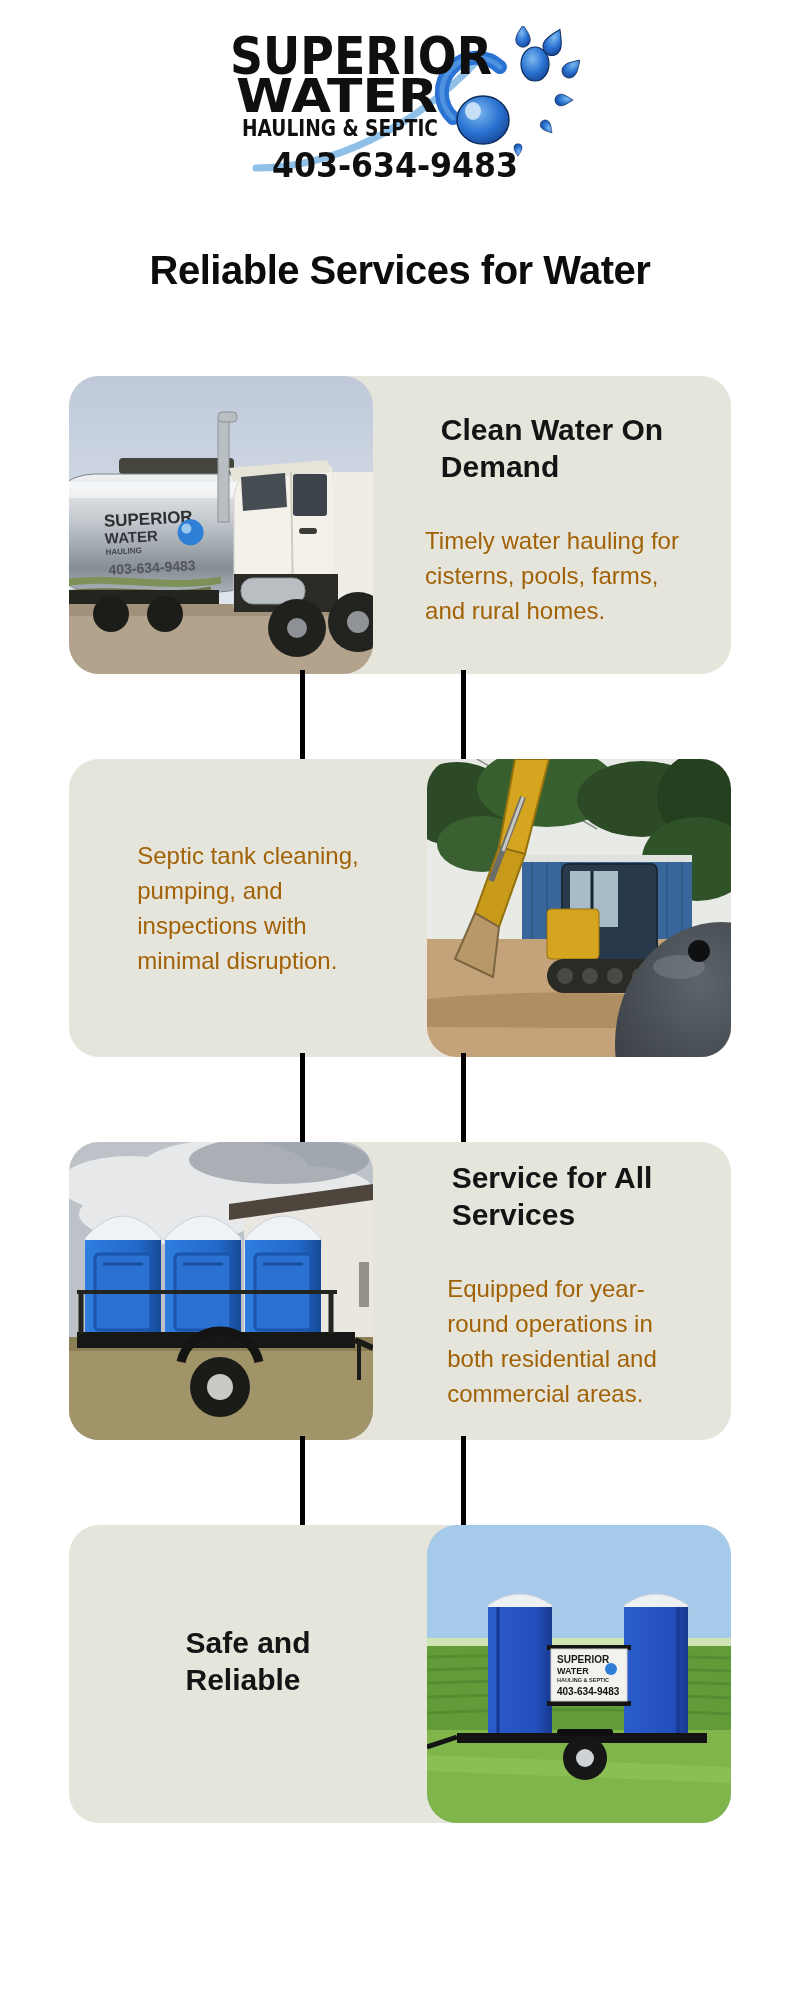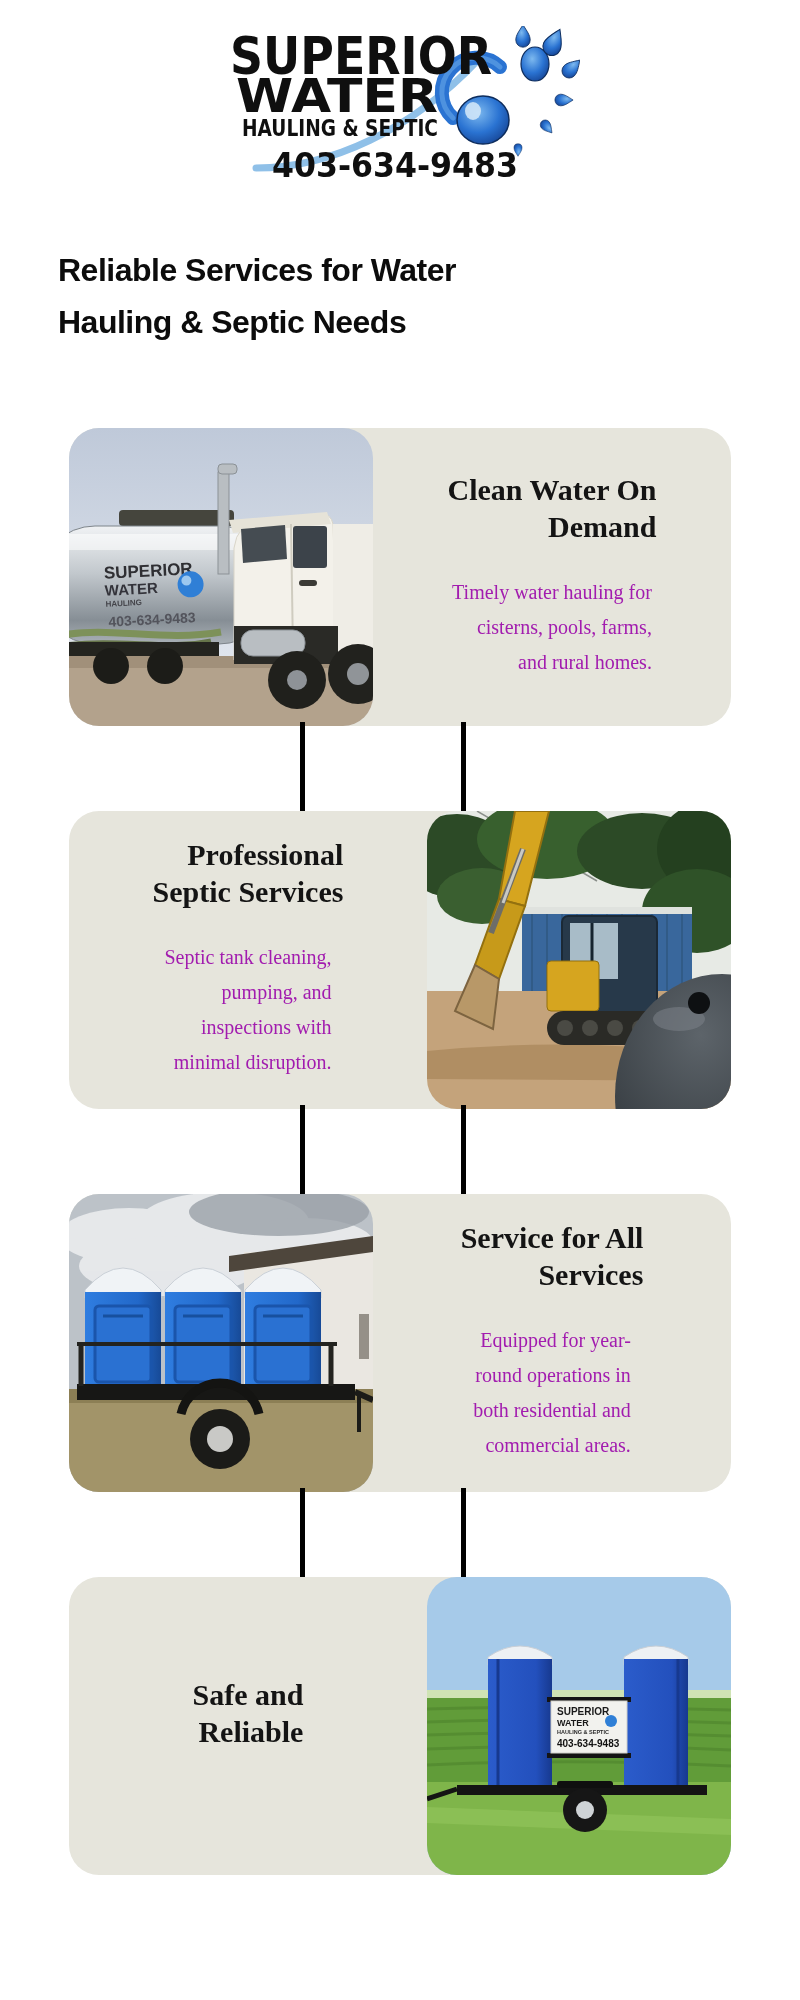--- a/index.html
+++ b/index.html
@@ -5,37 +5,37 @@
   html,body { margin:0; padding:0; background:#ffffff; }
   .page { width:684px; height:2000px; margin:0 auto; background:#ffffff; position:relative;
           font-family:"Liberation Sans","DejaVu Sans",sans-serif; overflow:hidden; }
 
   
   .logo { width:360px; margin:26px auto 0; }
   .logo svg { display:block; width:360px; height:168px; }
   .logo text { font-family:"DejaVu Sans","Liberation Sans",sans-serif; fill:#0f0f0f; }
 
   
-  .headline { margin:50px 0 4px; font-weight:bold; color:#0c0c0c;
-              font-size:32px; line-height:52px; letter-spacing:-0.5px; }
+  .headline { margin:50px 0 4px; text-align:center; font-weight:bold; color:#0c0c0c;
+              font-size:40px; line-height:52px; letter-spacing:-0.5px; }
   .headline span { display:block; }
 
   
   .cards { width:662px; margin:80px auto 0; }
   .card { position:relative; height:298px; background:#e6e5dc; border-radius:30px;
           display:flex; align-items:stretch; }
   .photo { flex:none; width:304px; height:298px; margin:0; border-radius:30px; overflow:hidden; }
   .photo svg { display:block; width:100%; height:100%; }
   .card.img-right .photo { order:2; }
   .card.img-right .card-text { order:1; }
   .card-text { flex:1; display:flex; flex-direction:column; justify-content:center;
-               align-items:center; text-align:right; padding:24px; box-sizing:border-box;font-family:Liberation Serif, serif; }
+               align-items:center; text-align:left; padding:24px; box-sizing:border-box; }
   .card-title { margin:0 0 26px; font-size:30px; line-height:37px; font-weight:bold;
                 color:#141414; white-space:pre-line; }
-  .card-body  { margin:4px; font-size:20px; line-height:35px; color:#a21caf; white-space:pre-line; }
+  .card-body  { margin:12px; font-size:24px; line-height:35px; color:#a16207; white-space:pre-line; }
 
   
   .gap { position:relative; height:85px; }
   .gap .line { position:absolute; top:-4px; bottom:-4px; width:5px; background:#000; }
   .line-left  { left:231px; }
   .line-right { left:392px; }
 </style>
 </head>
 <body>
 
@@ -71,21 +71,20 @@
 
       <text x="10" y="48" font-size="52" font-weight="bold" textLength="262" lengthAdjust="spacingAndGlyphs">SUPERIOR</text>
       <text x="16" y="86" font-size="47" font-weight="bold" textLength="202" lengthAdjust="spacingAndGlyphs">WATER</text>
       <text x="22" y="110" font-size="23" font-weight="bold" textLength="196" lengthAdjust="spacingAndGlyphs">HAULING &amp; SEPTIC</text>
       <text x="52" y="151" font-size="33" font-weight="bold" textLength="246" lengthAdjust="spacingAndGlyphs">403-634-9483</text>
     </svg>
   </figure>
 
   <h1 class="headline">
     <span>Reliable Services for Water</span>
-    <span>Hauling &amp; Septic Needs</span>
   </h1>
 
   <div class="cards">
 
     <section class="card">
       <figure class="photo">
         <svg viewBox="0 0 304 298" preserveAspectRatio="none">
           <defs>
             <linearGradient id="sky1" x1="0" y1="0" x2="0" y2="1">
               <stop offset="0%" stop-color="#bfc9d9"></stop>
@@ -212,22 +211,20 @@
             </g>
           </g>
           <g>
             <ellipse cx="295" cy="285" rx="107" ry="122" fill="url(#tankDome)"></ellipse>
             <ellipse cx="252" cy="208" rx="26" ry="12" fill="#7b8288" opacity="0.55"></ellipse>
             <circle cx="272" cy="192" r="11" fill="#0e1012"></circle>
           </g>
         </svg>
       </figure>
       <div class="card-text">
-        <h2 class="card-title">Professional
-Septic Services</h2>
         <p class="card-body">Septic tank cleaning,
 pumping, and
 inspections with
 minimal disruption.</p>
       </div>
     </section>
 
     <div class="gap">
       <span class="line line-left"></span>
       <span class="line line-right"></span>

